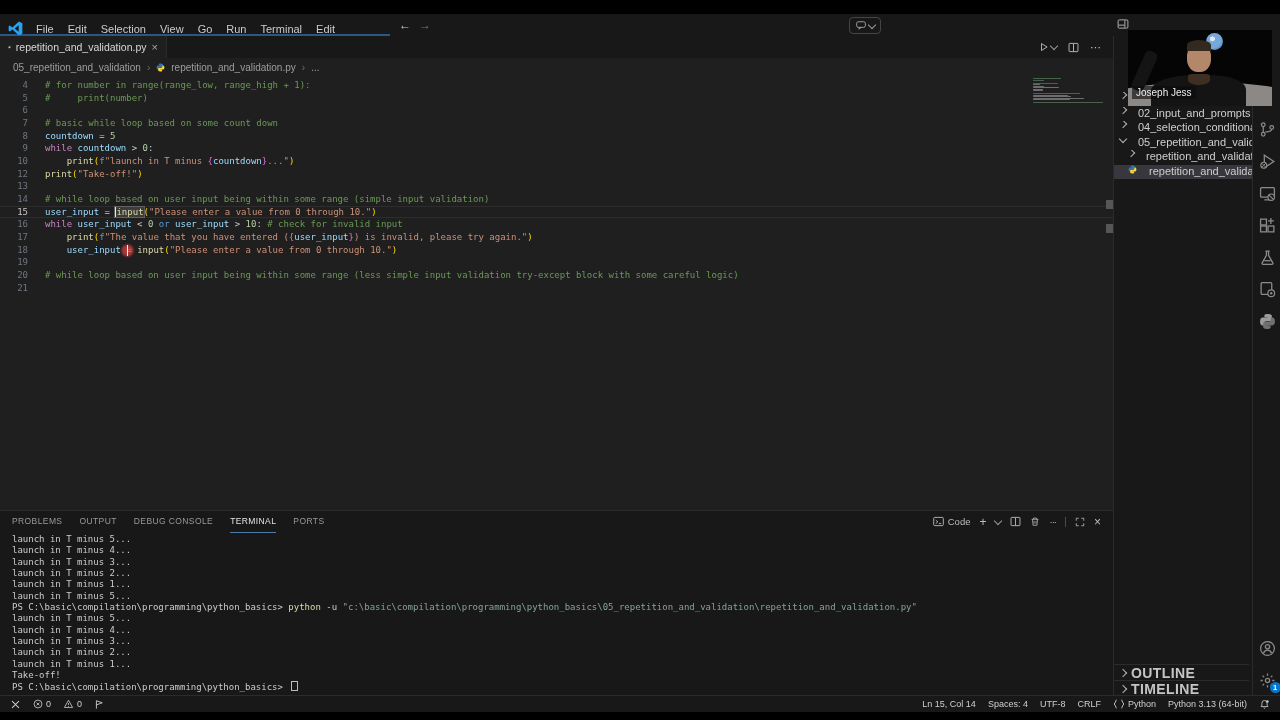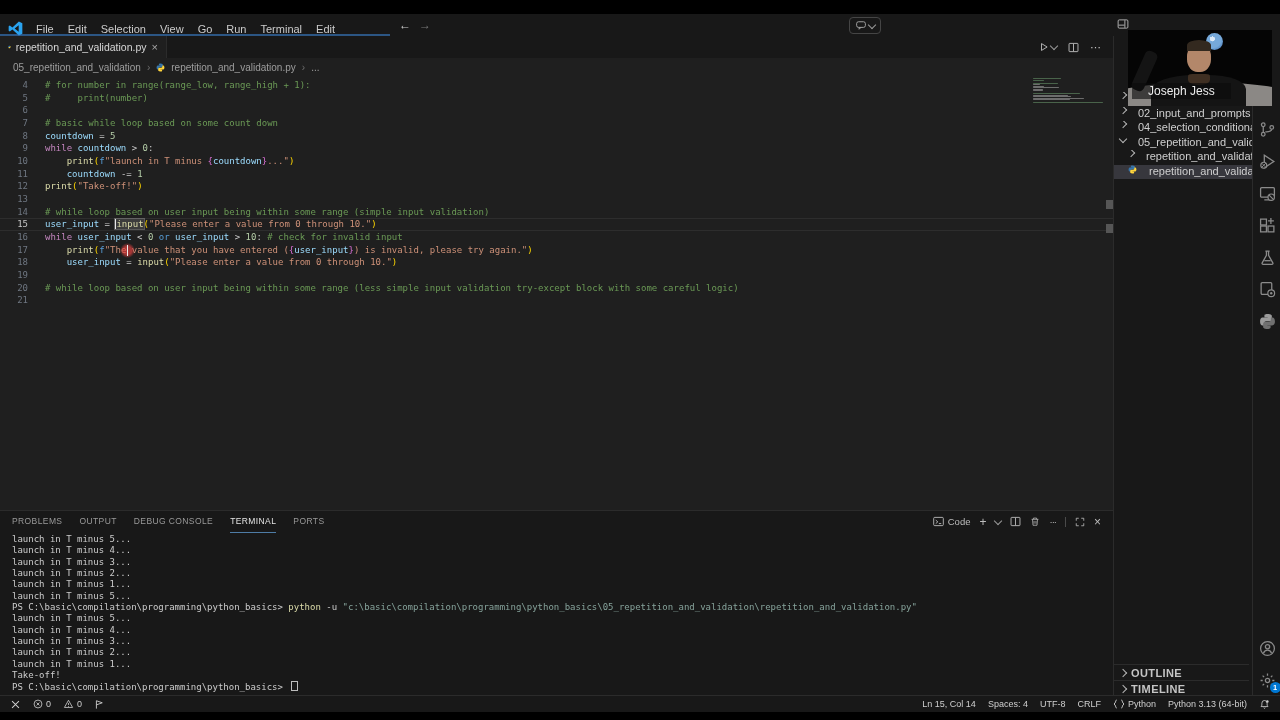--- a/index.html
+++ b/index.html
@@ -60,42 +60,42 @@
          box-shadow:-1.5px -0.5px 0 -0.5px #f2f2f2,1.5px -0.5px 0 -0.5px #f2f2f2,-1.5px 11px 0 -10.5px #f2f2f2,1.5px 11px 0 -10.5px #f2f2f2;}
 
   
   .sidebar{position:absolute;top:22px;left:1113px;width:139px;height:659px;background:#181818;
            border-left:1px solid #2b2b2b;color:#cfcfcf;}
   .tree{position:absolute;top:56px;left:0;right:0;}
   .tree-row{height:14.5px;display:flex;font-size:11px;gap:12px;white-space:nowrap;overflow:hidden;}
   .tree-row.sel{background:#37373d;}
   .tchev{display:inline-block;width:5px;height:5px;border-right:1px solid #b5b5b5;border-bottom:1px solid #b5b5b5;flex:none;}
   .tchev.right{transform:rotate(-45deg);} .tchev.down{transform:rotate(45deg);}
-  .sidebar-bottom{position:absolute;top:628px;left:0;right:4px;font-size:11px;font-weight:bold;letter-spacing:.4px;color:#c5c5c5;}
+  .sidebar-bottom{position:absolute;top:628px;left:0;right:4px;font-size:14px;font-weight:bold;letter-spacing:.4px;color:#c5c5c5;}
   .sb-sec{height:15px;border-top:1px solid #2b2b2b;display:flex;align-items:center;gap:5px;padding-left:6px;}
 
   
   .activitybar{position:absolute;top:22px;left:1252px;width:28px;height:659px;background:#181818;border-left:1px solid #2b2b2b;}
   .ab-top{position:absolute;top:84px;left:0;right:0;display:flex;flex-direction:column;align-items:center;gap:13px;}
   .ab-bottom{position:absolute;bottom:5px;left:0;right:0;display:flex;flex-direction:column;align-items:center;gap:13px;}
   .ab-icon{width:19px;height:19px;position:relative;display:flex;align-items:center;justify-content:center;}
   .badge{position:absolute;right:-4px;bottom:-3px;min-width:11px;height:11px;border-radius:6px;background:#0078d4;
          color:#fff;font-size:7.5px;font-weight:bold;display:flex;align-items:center;justify-content:center;font-family:"Liberation Sans",sans-serif;}
 
   
   .webcam{position:absolute;left:1128px;top:16px;width:144px;height:76px;background:#050505;overflow:hidden;z-index:5;}
   .cam-ground{position:absolute;bottom:-26%;left:-22%;width:150%;height:58%;background:#8b8885;border-radius:50%;}
   .cam-earth{position:absolute;left:54%;top:4%;width:17px;height:17px;border-radius:50%;
              background:radial-gradient(circle at 38% 35%,#dbe9f7 0 16%,#76a9da 17% 58%,#2d5fa6 100%);}
   .cam-arm{position:absolute;left:7%;top:26%;width:13px;height:42px;background:#141414;transform:rotate(24deg);border-radius:5px;}
   .cam-torso{position:absolute;left:16%;bottom:-4px;width:66%;height:46%;background:#141414;border-radius:45% 40% 0 0;}
   .cam-head{position:absolute;left:41%;top:17%;width:24px;height:29px;background:#b3876a;border-radius:46% 46% 44% 44%;}
   .cam-hair{position:absolute;left:41%;top:13%;width:24px;height:11px;background:#33291f;border-radius:50% 50% 0 0;}
   .cam-beard{position:absolute;left:42%;top:44px;width:22px;height:11px;background:#3f2f22;border-radius:20% 20% 46% 46%;}
-  .cam-name{position:absolute;left:4px;bottom:7px;background:rgba(10,10,10,.6);color:#ececec;font-size:12px;padding:1px 16px;}
+  .cam-name{position:absolute;left:4px;bottom:7px;background:rgba(10,10,10,.6);color:#ececec;font-size:10px;padding:1px 4px;}
 
   
   .panel{position:absolute;top:496px;left:0;width:1113px;height:185px;background:#181818;border-top:1px solid #2b2b2b;}
   .panel-header{position:absolute;top:0;left:0;right:0;height:21px;display:flex;padding:0 12px;}
   .ptabs{display:flex;gap:17px;font-size:8.5px;letter-spacing:.4px;color:#9a9a9a;height:100%;align-items:center;}
   .ptab{height:100%;display:flex;align-items:center;border-bottom:1px solid transparent;}
   .ptab.active{color:#e4e4e4;border-bottom-color:#4e7ca6;}
   .panel-actions{margin-left:auto;display:flex;align-items:center;gap:9px;color:#bdbdbd;font-size:9.5px;}
   .pa-sep{width:1px;height:10px;background:#4a4a4a;}
   .terminal{position:absolute;top:23px;left:0;right:0;bottom:0;font-family:"DejaVu Sans Mono",monospace;
@@ -188,21 +188,20 @@
     </div>
 
     <div class="code" id="code">
         <div class="code-row"><span class="lnum">4</span><span class="ltext"><span class="cm"># for number in range(range_low, range_high + 1):</span></span></div>
         <div class="code-row"><span class="lnum">5</span><span class="ltext"><span class="cm">#     print(number)</span></span></div>
         <div class="code-row"><span class="lnum">6</span><span class="ltext"></span></div>
         <div class="code-row"><span class="lnum">7</span><span class="ltext"><span class="cm"># basic while loop based on some count down</span></span></div>
         <div class="code-row"><span class="lnum">8</span><span class="ltext"><span class="vr">countdown</span><span class="pl"> = </span><span class="nm">5</span></span></div>
         <div class="code-row"><span class="lnum">9</span><span class="ltext"><span class="kw">while</span><span class="pl"> </span><span class="vr">countdown</span><span class="pl"> &gt; </span><span class="nm">0</span><span class="pl">:</span></span></div>
         <div class="code-row"><span class="lnum">10</span><span class="ltext"><span class="pl">    </span><span class="fn">print</span><span class="au">(</span><span class="kb">f</span><span class="st">"launch in T minus </span><span class="or">{</span><span class="vr">countdown</span><span class="or">}</span><span class="st">..."</span><span class="au">)</span></span></div>
-        <div class="code-row"><span class="lnum">11</span><span class="ltext"><span class="pl">    </span><span class="vr">countdown</span><span class="pl"> -= </span><span class="nm">1</span></span></div>
         <div class="code-row"><span class="lnum">12</span><span class="ltext"><span class="fn">print</span><span class="au">(</span><span class="st">"Take-off!"</span><span class="au">)</span></span></div>
         <div class="code-row"><span class="lnum">13</span><span class="ltext"></span></div>
         <div class="code-row"><span class="lnum">14</span><span class="ltext"><span class="cm"># while loop based on user input being within some range (simple input validation)</span></span></div>
         <div class="code-row current-line"><span class="lnum">15</span><span class="ltext"><span class="vr">user_input</span><span class="pl"> = </span><span class="fn seg-h">input</span><span class="au">(</span><span class="st">"Please enter a value from 0 through 10."</span><span class="au">)</span></span></div>
         <div class="code-row"><span class="lnum">16</span><span class="ltext"><span class="kw">while</span><span class="pl"> </span><span class="vr">user_input</span><span class="pl"> &lt; </span><span class="nm">0</span><span class="pl"> </span><span class="kb">or</span><span class="pl"> </span><span class="vr">user_input</span><span class="pl"> &gt; </span><span class="nm">10</span><span class="pl">: </span><span class="cm"># check for invalid input</span></span></div>
         <div class="code-row"><span class="lnum">17</span><span class="ltext"><span class="pl">    </span><span class="fn">print</span><span class="au">(</span><span class="kb">f</span><span class="st">"The value that you have entered (</span><span class="or">{</span><span class="vr">user_input</span><span class="or">}</span><span class="st">) is invalid, please try again."</span><span class="au">)</span></span></div>
         <div class="code-row"><span class="lnum">18</span><span class="ltext"><span class="pl">    </span><span class="vr">user_input</span><span class="pl"> = </span><span class="fn">input</span><span class="au">(</span><span class="st">"Please enter a value from 0 through 10."</span><span class="au">)</span></span></div>
         <div class="code-row"><span class="lnum">19</span><span class="ltext"></span></div>
         <div class="code-row"><span class="lnum">20</span><span class="ltext"><span class="cm"># while loop based on user input being within some range (less simple input validation try-except block with some careful logic)</span></span></div>
         <div class="code-row"><span class="lnum">21</span><span class="ltext"></span></div>

